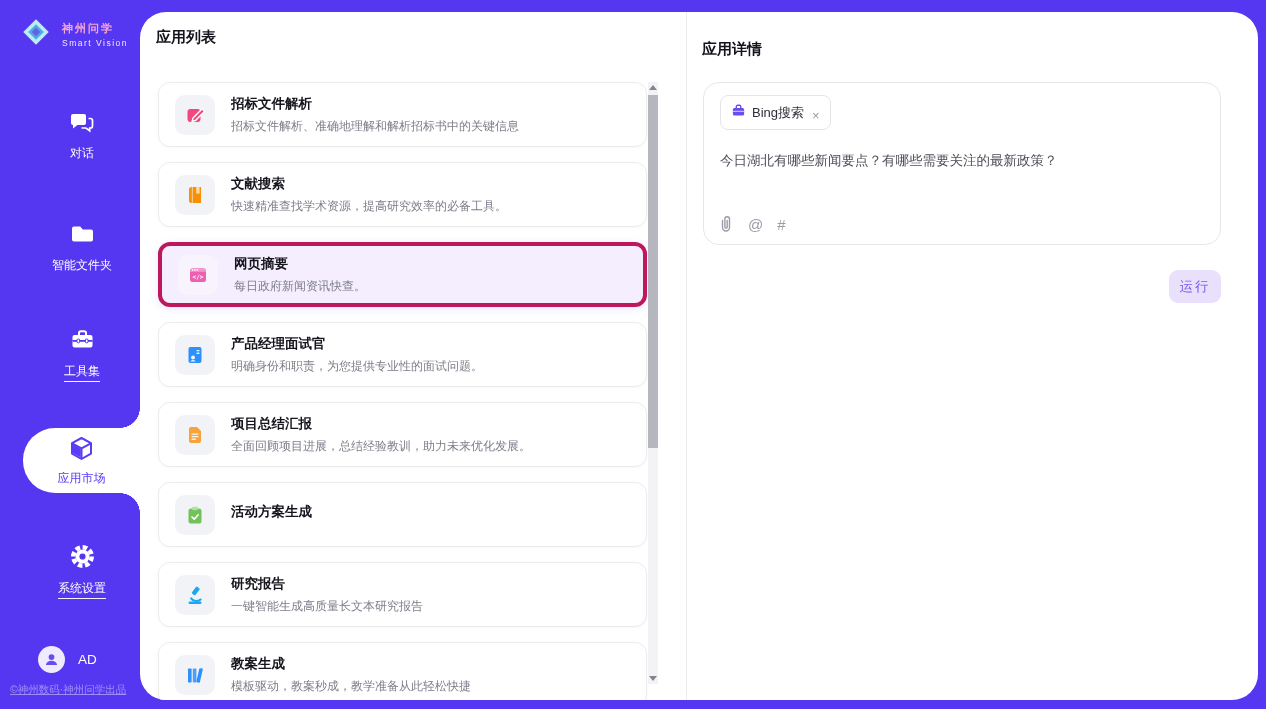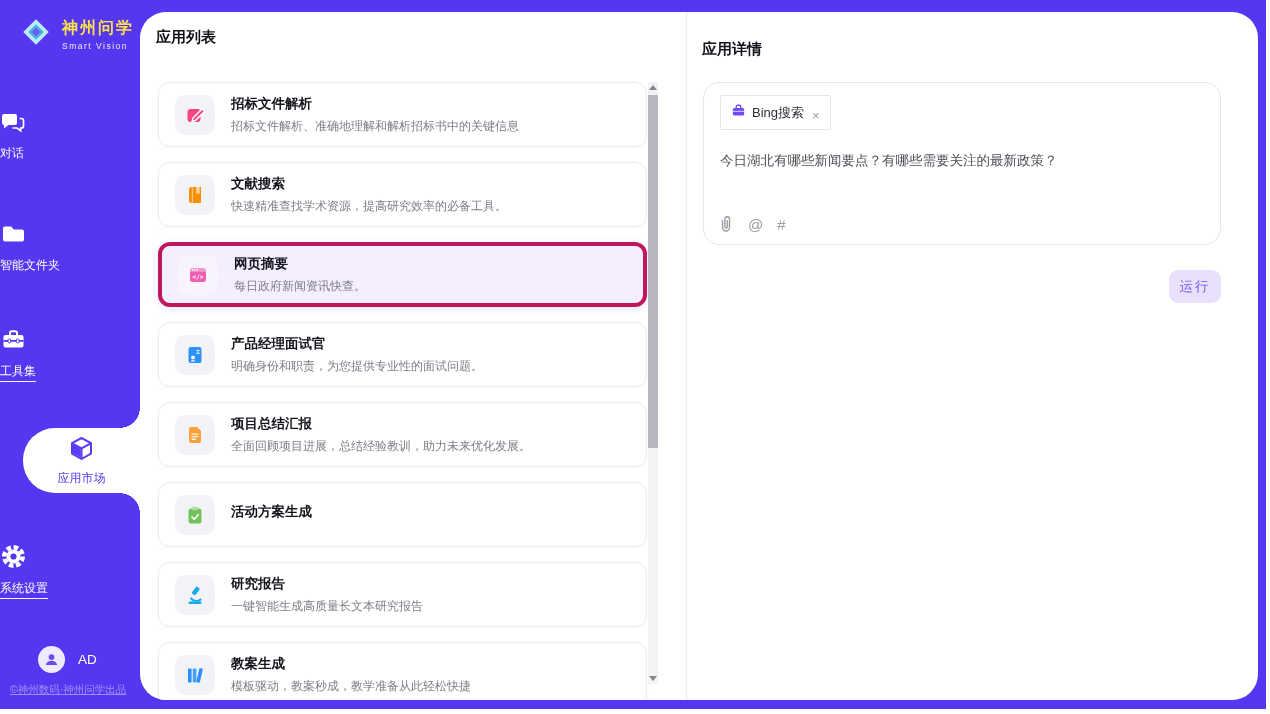--- a/index.html
+++ b/index.html
@@ -5,24 +5,24 @@
   * { margin:0; padding:0; box-sizing:border-box; }
   html,body { width:1270px; height:714px; }
   body { background:#ffffff; font-family:"Liberation Sans","DejaVu Sans",sans-serif; position:relative; overflow:hidden; }
 
   
   .shell { position:absolute; left:0; top:0; width:1266px; height:709px; background:#5537F2; }
 
   
   .logo { position:absolute; left:16px; top:12px; display:flex; align-items:center; }
   .logo-text { margin-left:6px; }
-  .logo-name { color:#fde047; font-size:16px; font-weight:bold; letter-spacing:2px; }
+  .logo-name { color:#f9a8d4; font-size:11px; font-weight:bold; letter-spacing:2px; }
   .logo-sub { color:rgba(255,255,255,.9); font-size:8.5px; letter-spacing:1.5px; margin-top:2px; }
 
-  .nav-item { position:absolute; left:0; width:164px; display:flex; flex-direction:column; align-items:flex-start; cursor:pointer; }
+  .nav-item { position:absolute; left:0; width:164px; display:flex; flex-direction:column; align-items:center; cursor:pointer; }
   .nav-label { color:#fff; font-size:12px; margin-top:6px; }
   .nav-label.underlined { border-bottom:1px solid rgba(255,255,255,.95); padding-bottom:1px; }
 
   .nav-bubble { position:absolute; left:23px; top:428px; width:117px; height:65px; background:#fff; border-radius:32px 0 0 32px; display:flex; flex-direction:column; align-items:center; justify-content:center; cursor:pointer; }
   .nav-bubble .nav-label { color:#5B3BF5; margin-top:4px; }
   .fillet { position:absolute; left:120px; width:20px; height:20px; }
   .fillet-top { top:408px; background:radial-gradient(circle 20px at 0 0, #5537F2 98%, #ffffff 100%); }
   .fillet-bottom { top:493px; background:radial-gradient(circle 20px at 0 100%, #5537F2 98%, #ffffff 100%); }
 
   .user-row { position:absolute; left:38px; top:646px; display:flex; align-items:center; cursor:pointer; }
@@ -50,21 +50,21 @@
   .scrollbar { position:absolute; left:508px; top:70px; width:10px; height:602px; background:#F3F3F5; }
   .sb-thumb { position:absolute; left:0; top:13px; width:10px; height:353px; background:#B6B6BF; }
   .sb-arrow { position:absolute; left:1px; width:0; height:0; border-left:4px solid transparent; border-right:4px solid transparent; }
   .sb-up { top:3px; border-bottom:5px solid #84848E; }
   .sb-down { bottom:3px; border-top:5px solid #84848E; }
 
   
   .detail-panel { position:absolute; left:547px; top:0; width:571px; height:100%; }
   .detail-title { position:absolute; left:15px; top:28px; }
   .input-card { position:absolute; left:16px; top:70px; width:518px; height:163px; border:1px solid #E6E6EA; border-radius:16px; background:#fff; }
-  .tool-tag { position:absolute; left:16px; top:12px; display:inline-flex; align-items:flex-end; gap:6px; border:1px solid #E4E4E9; border-radius:2px; padding:7px 10px; cursor:pointer; background:#fff; }
+  .tool-tag { position:absolute; left:16px; top:12px; display:inline-flex; align-items:flex-end; gap:6px; border:1px solid #E4E4E9; border-radius:8px; padding:7px 10px; cursor:pointer; background:#fff; }
   .tag-label { font-size:13px; color:#2F2F38; }
   .tag-close { font-size:13px; color:#9B9BA5; margin-left:2px; cursor:pointer; line-height:1; }
   .query-text { position:absolute; left:16px; top:68px; right:16px; font-size:13.5px; color:#4E4E59; line-height:1.5; cursor:text; }
   .input-toolbar { position:absolute; left:14px; bottom:11px; display:flex; align-items:center; gap:14px; }
   .tb-icon { color:#9C9CA8; font-size:15px; cursor:pointer; display:flex; align-items:center; }
   .run-btn { position:absolute; left:482px; top:258px; width:52px; height:33px; border:none; border-radius:9px; background:#E9E1FC; color:#7A55F4; font-size:13.5px; letter-spacing:2px; cursor:pointer; font-family:inherit; }
 </style>
 </head>
 <body>
 

